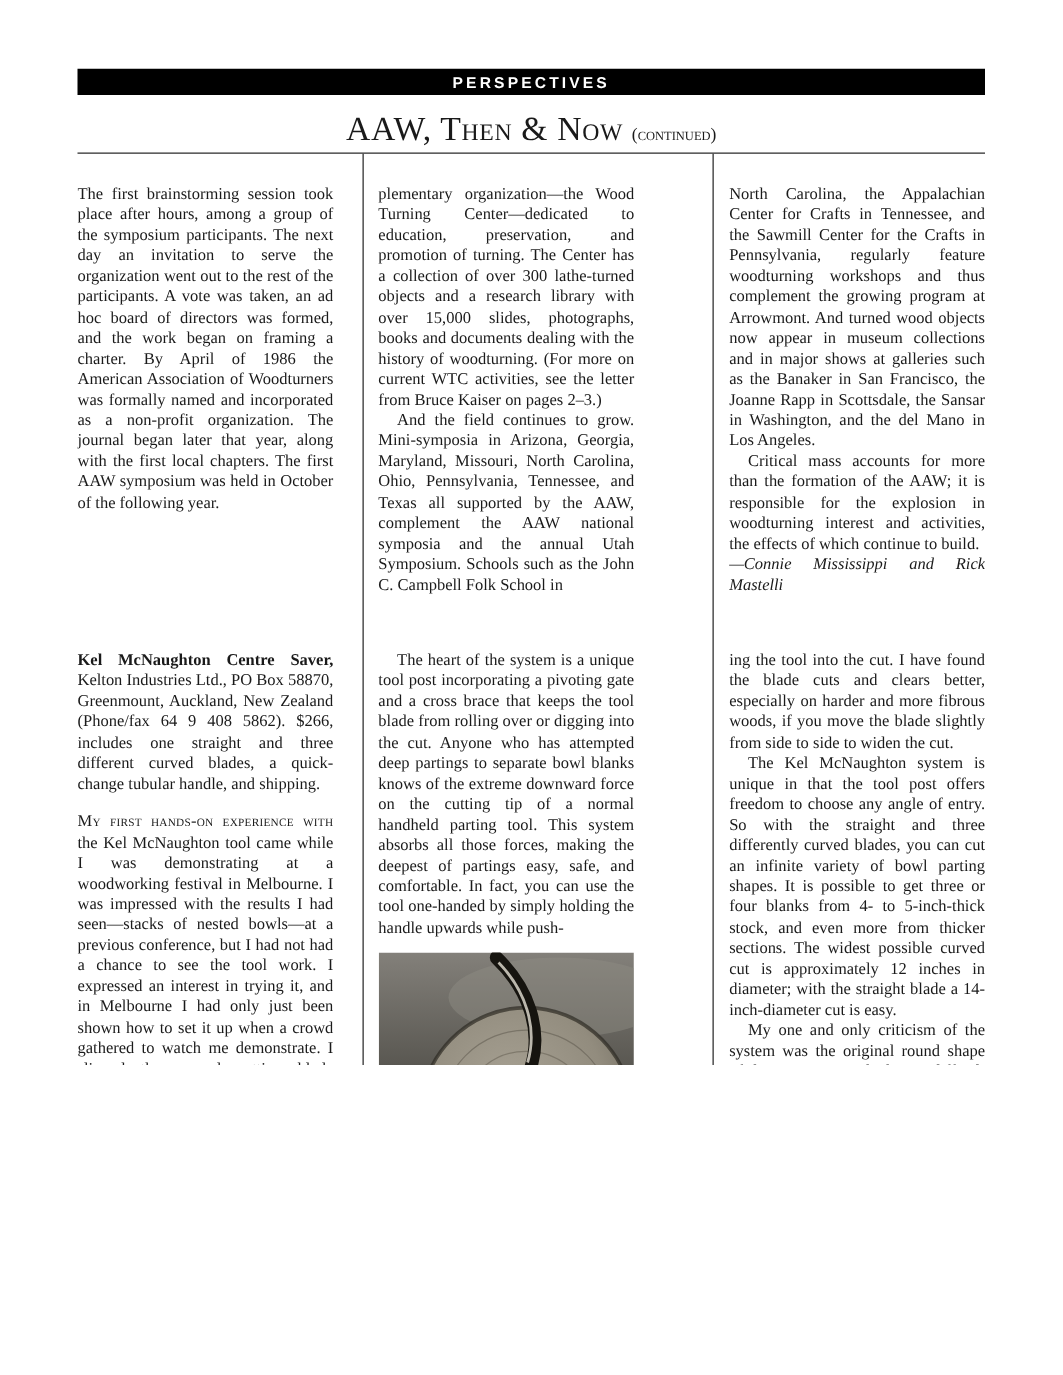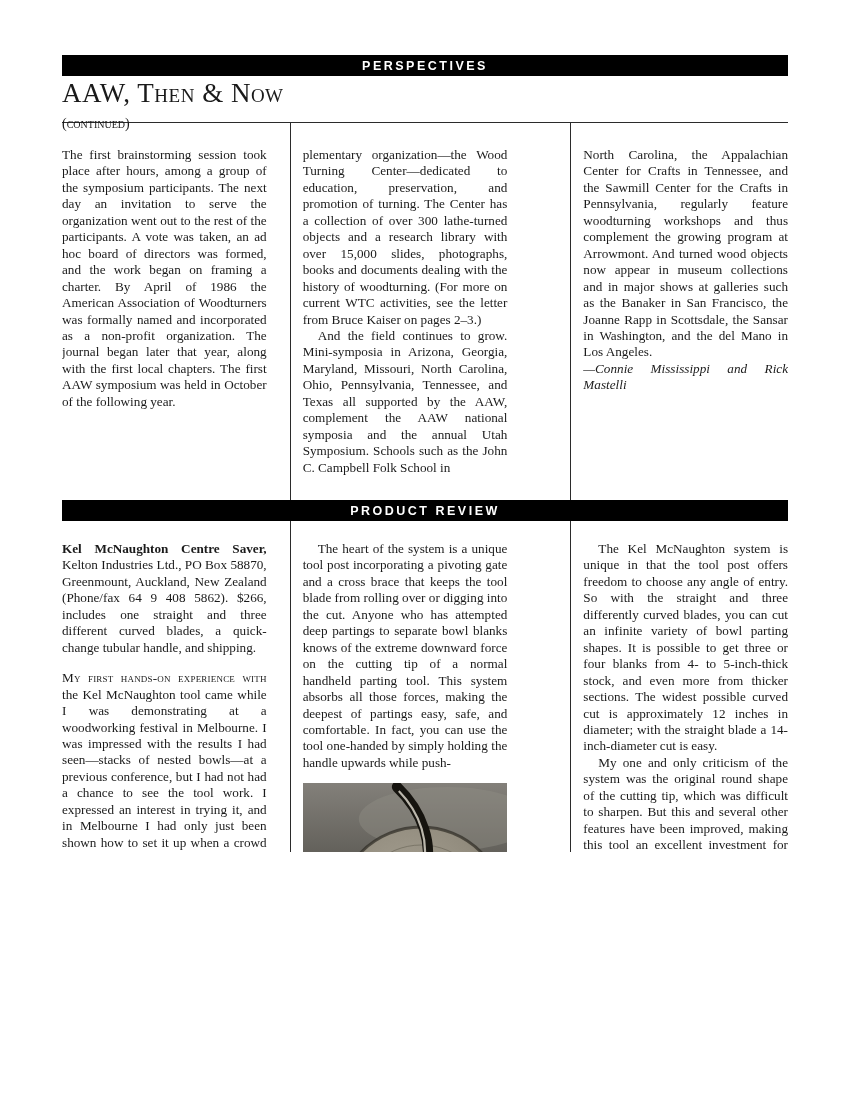--- a/index.html
+++ b/index.html
@@ -8,21 +8,21 @@
     width:850px; height:852px; background:#fff; color:#1a1a1a;
     font-family:"Liberation Serif", serif;
     position:relative; overflow:hidden;
     padding:55px 62px 0;
   }
   .banner { background:#000; height:21px; display:flex; align-items:center; justify-content:center; }
   .banner-label {
     color:#fff; font-family:"Liberation Sans", sans-serif; font-weight:bold;
     font-size:12.5px; letter-spacing:2.5px;
   }
-  .title-row { height:46px; display:flex; justify-content:center; align-items:baseline; gap:7px; padding-top:12px;flex-direction:column; }
+  .title-row { height:46px; display:flex; justify-content:center; align-items:baseline; gap:7px; padding-top:12px; }
   .title-main { font-size:27px; font-variant:small-caps; letter-spacing:0.5px; }
   .title-cont { font-size:14px; font-variant:small-caps; }
 
   .cols { display:flex;gap:11px; }
   .cols-1 { height:378px; border-top:1px solid #2b2b2b; }
   .cols-2 { height:537px; }
   .col { flex:1 1 0; padding:24px 12px 0; overflow:hidden; }
   .col:first-child { padding-left:0; }
   .col:last-child { padding-right:0;margin-left:40px; }
   .col + .col { border-left:1px solid #2b2b2b; }
@@ -63,27 +63,25 @@
   <div class="cols cols-1">
     <div class="col">
       <p class="body">The first brainstorming session took place after hours, among a group of the symposium participants. The next day an invitation to serve the organization went out to the rest of the participants. A vote was taken, an ad hoc board of directors was formed, and the work began on framing a charter. By April of 1986 the American Association of Woodturners was formally named and incorporated as a non-profit organization. The journal began later that year, along with the first local chapters. The first AAW symposium was held in October of the following year.</p>
     </div>
     <div class="col">
       <p class="body">plementary organization—the Wood Turning Center—dedicated to education, preservation, and promotion of turning. The Center has a collection of over 300 lathe-turned objects and a research library with over 15,000 slides, photographs, books and documents dealing with the history of woodturning. (For more on current WTC activities, see the letter from Bruce Kaiser on pages 2–3.)</p>
       <p class="body indent">And the field continues to grow. Mini-symposia in Arizona, Georgia, Maryland, Missouri, North Carolina, Ohio, Pennsylvania, Tennessee, and Texas all supported by the AAW, complement the AAW national symposia and the annual Utah Symposium. Schools such as the John C. Campbell Folk School in</p>
     </div>
     <div class="col">
       <p class="body">North Carolina, the Appalachian Center for Crafts in Tennessee, and the Sawmill Center for the Crafts in Pennsylvania, regularly feature woodturning workshops and thus complement the growing program at Arrowmont. And turned wood objects now appear in museum collections and in major shows at galleries such as the Banaker in San Francisco, the Joanne Rapp in Scottsdale, the Sansar in Washington, and the del Mano in Los Angeles.</p>
+      <p class="body indent">Critical mass accounts for more than the formation of the AAW; it is responsible for the explosion in woodturning interest and activities, the effects of which continue to build.</p>
       <p class="body attrib">—Connie Mississippi and Rick Mastelli</p>
     </div>
   </div>
 
-  <div class="banner">
-    <span class="banner-label">PRODUCT REVIEW</span>
-  </div>
 
   <div class="cols cols-2">
     <div class="col">
       <p class="body"><span class="bold">Kel McNaughton Centre Saver,</span><span class="italic"> Kelton Industries Ltd., PO Box 58870, Greenmount, Auckland, New Zealand (Phone/fax 64 9 408 5862). $266, includes one straight and three different curved blades, a quick-change tubular handle, and shipping.</span></p>
       <p class="body body-start"><span class="smallcaps">My first hands-on experience with</span><span> the Kel McNaughton tool came while I was demonstrating at a woodworking festival in Melbourne. I was impressed with the results I had seen—stacks of nested bowls—at a previous conference, but I had not had a chance to see the tool work. I expressed an interest in trying it, and in Melbourne I had only just been shown how to set it up when a crowd gathered to watch me demonstrate. I slipped the curved cutting blade through the pivoting gate and eased cautiously into my first parting cut. My tension immediately disappeared, as I discovered how safely and easily the tool operates. In that one day demonstrating I turned out 140 roughed-out bowls.</span></p>
     </div>
     <div class="col">
       <p class="body indent">The heart of the system is a unique tool post incorporating a pivoting gate and a cross brace that keeps the tool blade from rolling over or digging into the cut. Anyone who has attempted deep partings to separate bowl blanks knows of the extreme downward force on the cutting tip of a normal handheld parting tool. This system absorbs all those forces, making the deepest of partings easy, safe, and comfortable. In fact, you can use the tool one-handed by simply holding the handle upwards while push-</p>
       <svg class="photo" viewBox="0 0 220 250" preserveAspectRatio="none" xmlns="http://www.w3.org/2000/svg">
         <defs>
@@ -119,20 +117,21 @@
           <circle cx="24" cy="172" r="15" fill="#6f6c66"></circle>
           <circle cx="24" cy="172" r="6" fill="#8f8c86"></circle>
           <rect x="38" y="158" width="28" height="44" rx="5" fill="#57544e"></rect>
           <rect x="44" y="198" width="17" height="52" fill="#3f3c36"></rect>
           <circle cx="12" cy="196" r="8" fill="#84817b"></circle>
         </g>
         <rect x="0" y="230" width="220" height="20" fill="#0c0b09"></rect>
       </svg>
     </div>
     <div class="col">
+      <p class="body">ing the tool into the cut. I have found the blade cuts and clears better, especially on harder and more fibrous woods, if you move the blade slightly from side to side to widen the cut.</p>
       <p class="body indent">The Kel McNaughton system is unique in that the tool post offers freedom to choose any angle of entry. So with the straight and three differently curved blades, you can cut an infinite variety of bowl parting shapes. It is possible to get three or four blanks from 4- to 5-inch-thick stock, and even more from thicker sections. The widest possible curved cut is approximately 12 inches in diameter; with the straight blade a 14-inch-diameter cut is easy.</p>
       <p class="body indent"><span>My one and only criticism of the system was the original round shape of the cutting tip, which was difficult to sharpen. But this and several other features have been improved, making this tool an excellent investment for any woodturner, professional or amateur. </span><span class="attrib">—Stephen Hughes, Aspendale Gardens, Victoria, Australia</span></p>
     </div>
   </div>
 
   <div class="footer">
     <span class="f-date">MARCH 1996</span>
     <span class="f-mag">AMERICAN WOODTURNER</span>
     <span class="f-page">7</span>
   </div>

